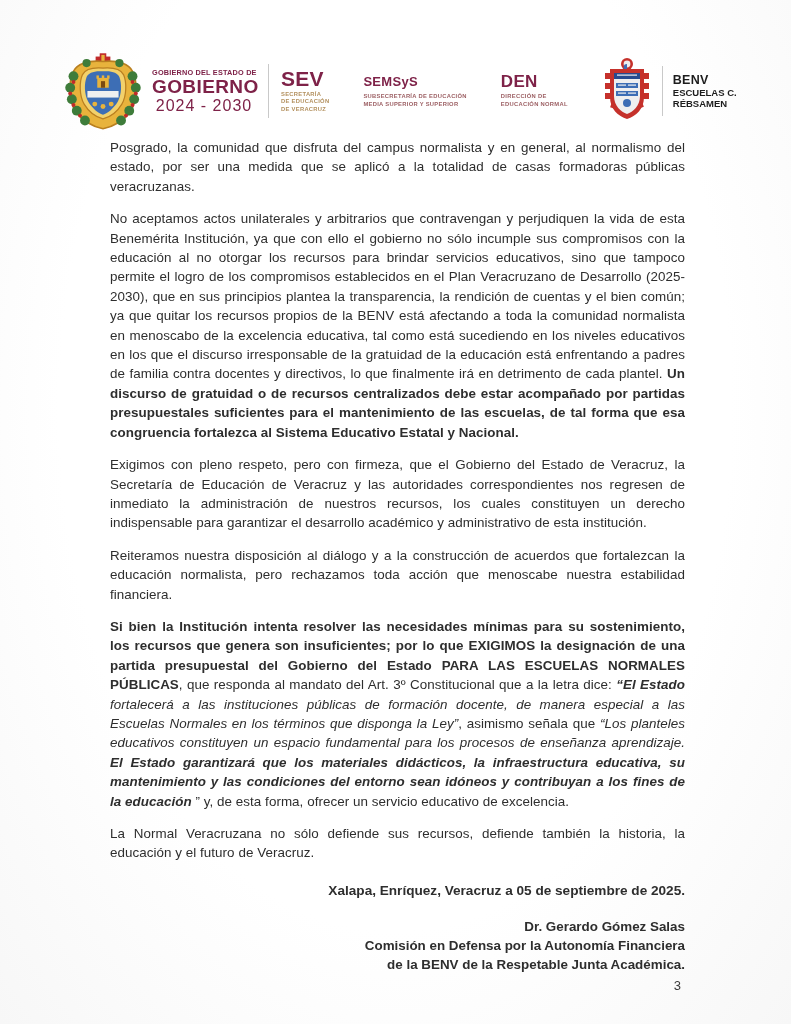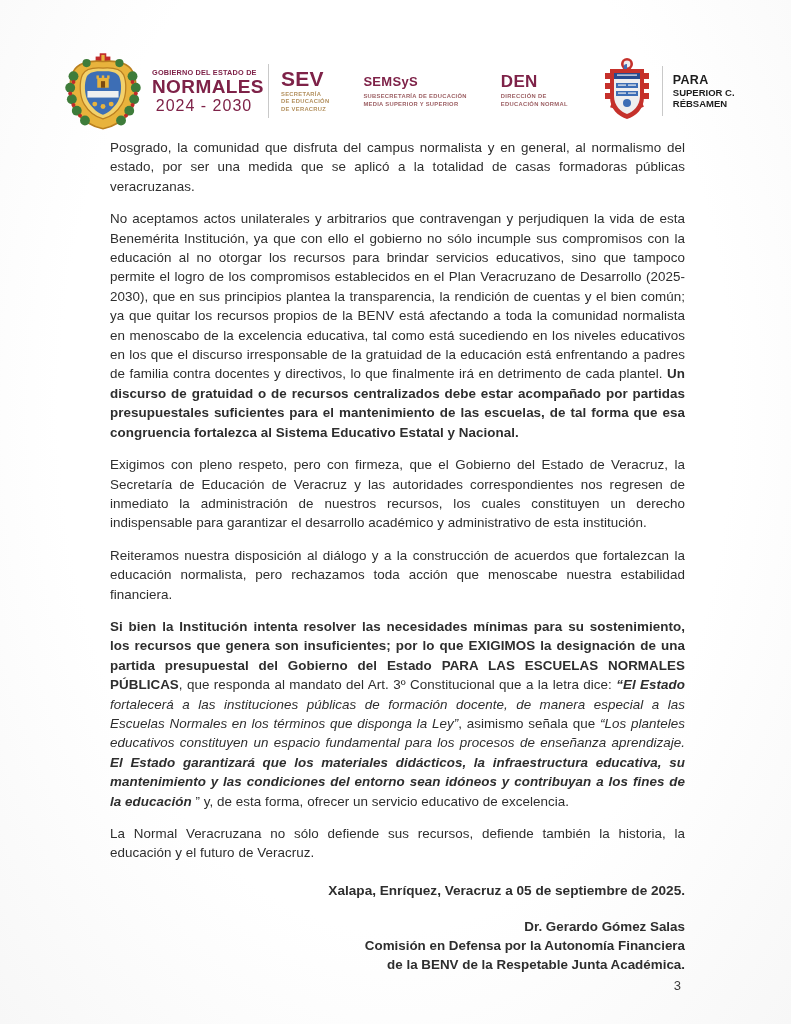--- a/index.html
+++ b/index.html
@@ -109,21 +109,21 @@
         <g fill="#E8B33C">
             <circle cx="40" cy="64" r="3"></circle>
             <circle cx="50" cy="67" r="3"></circle>
             <circle cx="60" cy="64" r="3"></circle>
           </g>
       </svg>
     </span>
 
     <div class="gob-block">
       <div class="gob-l1">GOBIERNO DEL ESTADO DE</div>
-      <div class="gob-l2">NORMALES</div>
+      <div class="gob-l2">GOBIERNO</div>
       <div class="gob-l3">2024 - 2030</div>
     </div>
 
     <div class="vdiv"></div>
 
     <div class="org org-sev">
       <div class="acr">SEV</div>
       <div class="sub">
         <div>SECRETARÍA</div>
         <div>DE EDUCACIÓN</div>
@@ -176,22 +176,22 @@
           <rect x="16" y="35.5" width="8" height="1.2"></rect>
             <rect x="26" y="35.5" width="8" height="1.2"></rect>
         </g>
         <circle cx="25" cy="46" r="4" fill="#3D6EB5"></circle>
       </svg>
     </span>
 
     <div class="vdiv" style="margin:0 0 0 10px;height:50px;"></div>
 
     <div class="benv-text">
-      <div class="benv-acr">PARA</div>
-      <div class="benv-sub">SUPERIOR C.</div>
+      <div class="benv-acr">BENV</div>
+      <div class="benv-sub">ESCUELAS C.</div>
       <div class="benv-sub">RÉBSAMEN</div>
     </div>
   </div>
 
   <div class="doc-body">
     <p class="par"><span class="run-r">Posgrado, la comunidad que disfruta del campus normalista y en general,  al normalismo del estado, por ser una medida que se aplicó a la totalidad de casas formadoras públicas veracruzanas.</span></p>
     <p class="par"><span class="run-r">No aceptamos actos unilaterales y arbitrarios que contravengan y perjudiquen la vida de esta Benemérita Institución, ya que con ello el gobierno no sólo incumple sus compromisos con la educación al no otorgar los recursos para brindar servicios educativos, sino que tampoco permite el logro de los compromisos establecidos en el Plan Veracruzano de Desarrollo (2025-2030), que en sus principios plantea la transparencia, la rendición de cuentas y el bien común; ya que quitar los recursos propios de la BENV está afectando a toda la comunidad normalista en menoscabo de la excelencia educativa, tal como está sucediendo en los niveles educativos en los que el discurso irresponsable de la gratuidad de la educación está enfrentando a padres de familia contra docentes y directivos, lo que finalmente irá en detrimento de cada plantel. </span><span class="run-b">Un discurso de gratuidad o de recursos centralizados debe estar acompañado por partidas presupuestales suficientes para el mantenimiento de las escuelas, de tal forma que esa congruencia fortalezca al Sistema Educativo Estatal y Nacional.</span></p>
     <p class="par"><span class="run-r">Exigimos con pleno respeto, pero con firmeza, que el Gobierno del Estado de Veracruz, la Secretaría de Educación de Veracruz y las autoridades correspondientes nos regresen de inmediato la administración de nuestros recursos, los cuales constituyen un derecho indispensable para garantizar el desarrollo académico y administrativo de esta institución.</span></p>
     <p class="par"><span class="run-r">Reiteramos nuestra disposición al diálogo y a la construcción de acuerdos que fortalezcan la educación normalista, pero rechazamos toda acción que menoscabe nuestra estabilidad financiera.</span></p>
     <p class="par"><span class="run-b">Si bien la Institución intenta resolver las necesidades mínimas para su sostenimiento, los recursos que genera son insuficientes; por lo que EXIGIMOS la designación de una partida presupuestal del Gobierno del Estado PARA LAS ESCUELAS NORMALES PÚBLICAS</span><span class="run-r">, que responda al mandato del Art. 3º Constitucional que a la letra dice: </span><span class="run-bi">“El Estado </span><span class="run-i">fortalecerá a las instituciones públicas de formación docente, de manera especial a las Escuelas Normales en los términos que disponga la Ley”</span><span class="run-r">, asimismo señala que </span><span class="run-i">“Los planteles educativos constituyen un espacio fundamental para los procesos de enseñanza aprendizaje. </span><span class="run-bi">El Estado garantizará que los materiales didácticos, la infraestructura educativa, su mantenimiento y las condiciones del entorno sean idóneos y contribuyan a los fines de la educación </span><span class="run-r">” y, de esta forma, ofrecer un servicio educativo de excelencia.</span></p>

